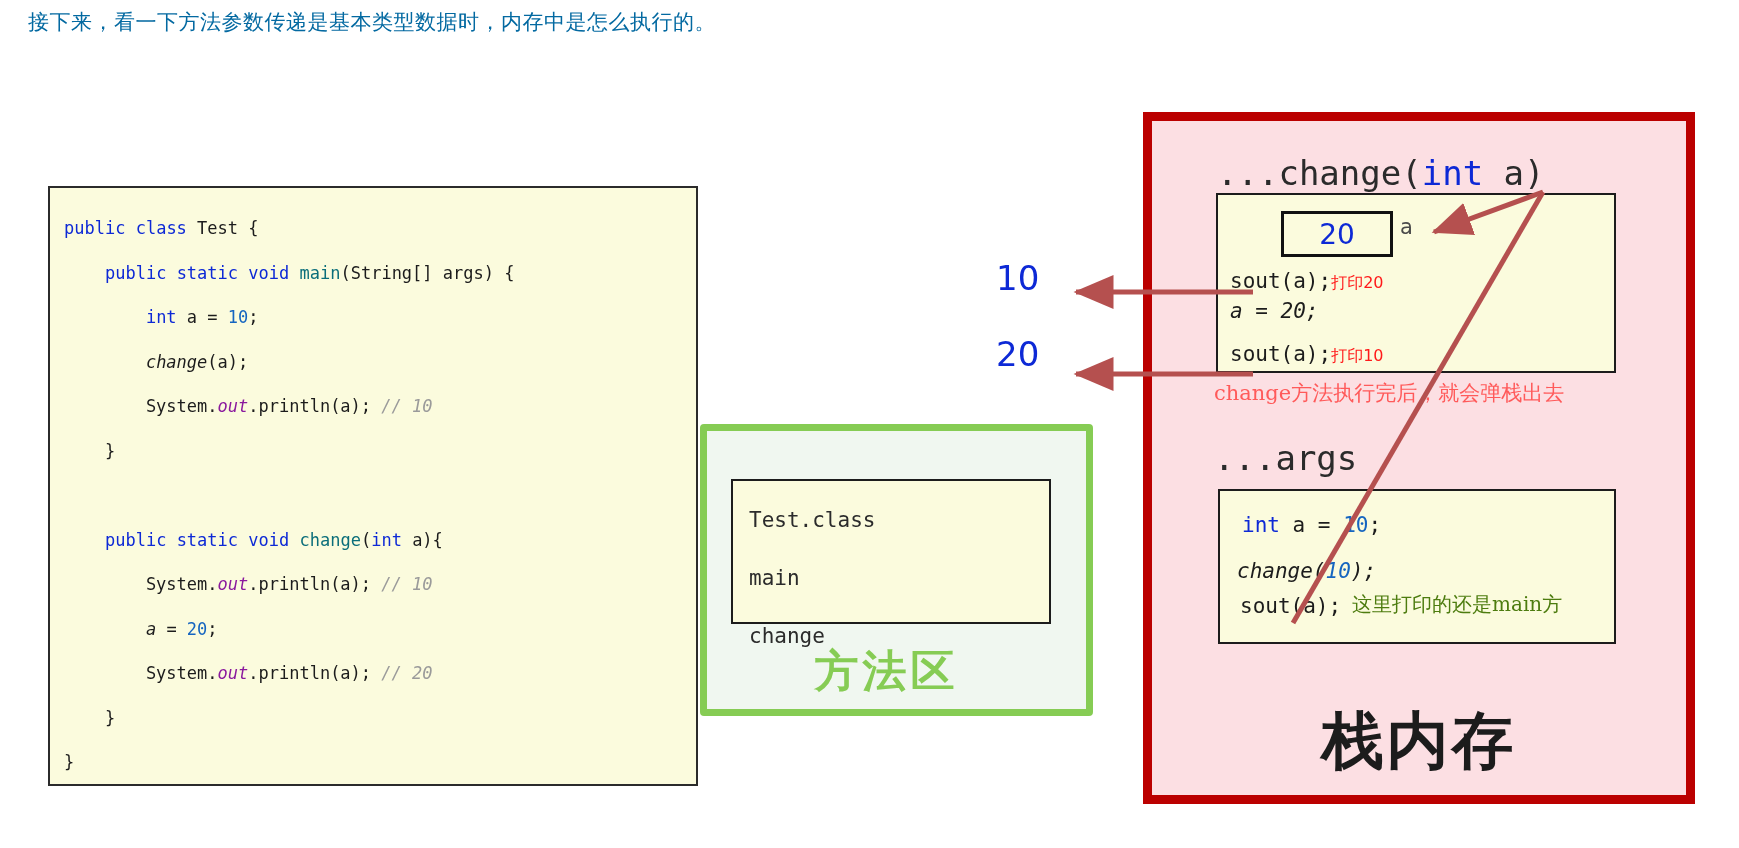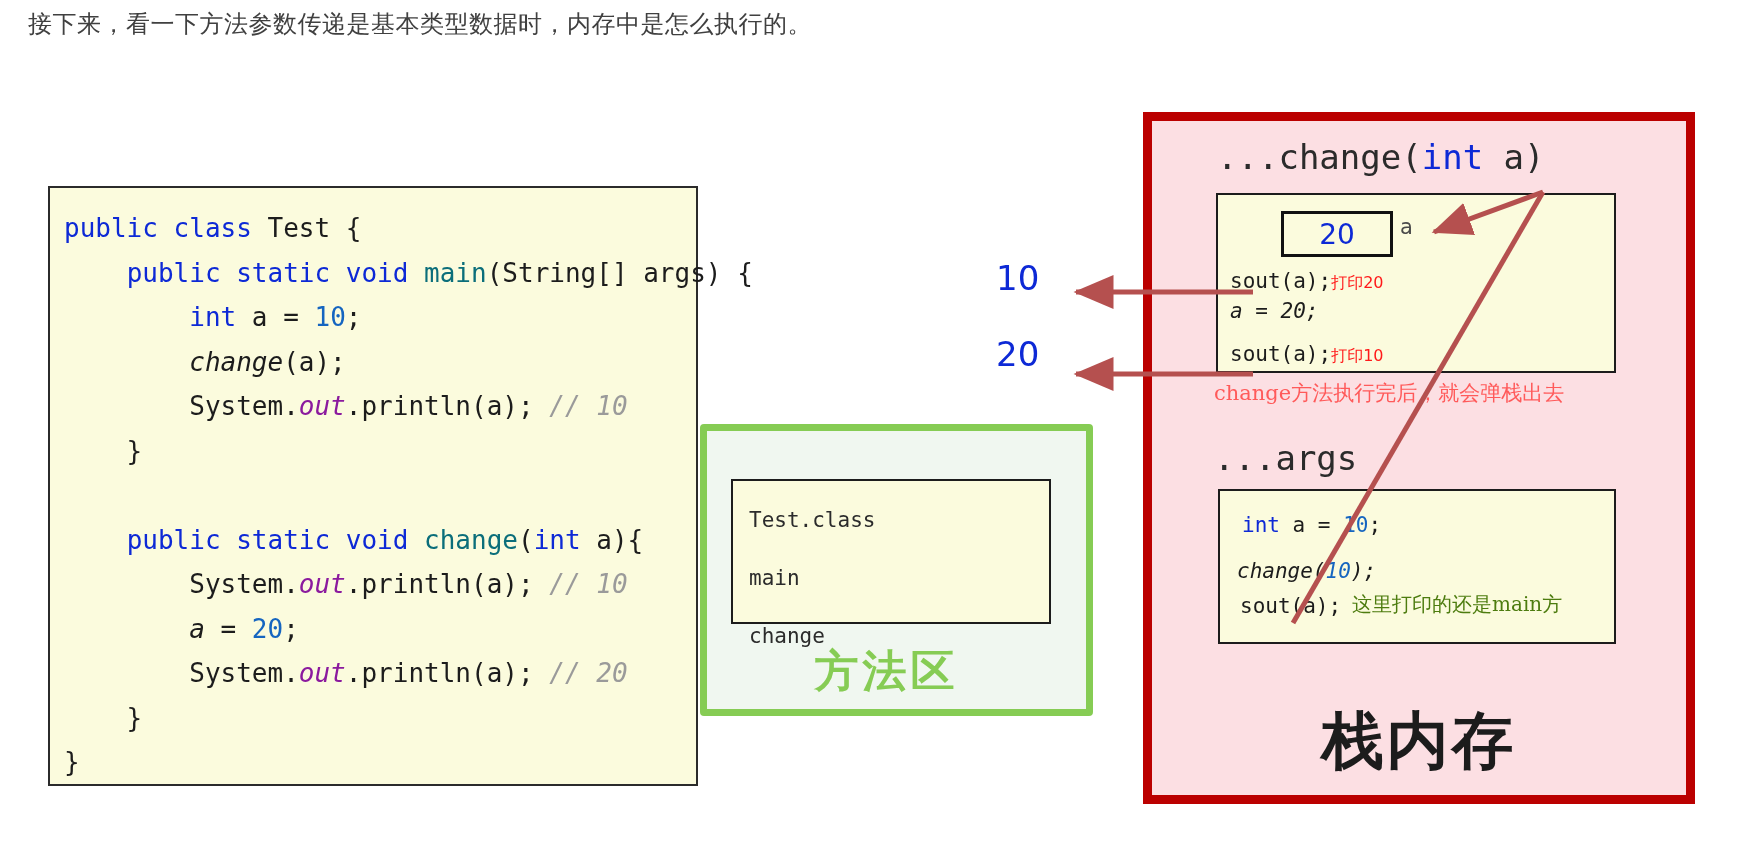--- a/index.html
+++ b/index.html
@@ -13,40 +13,40 @@
     position: relative;
     font-family: "Liberation Sans", sans-serif;
     overflow: hidden;
   }
 
   
   #page-title {
     position: absolute;
     left: 28px;
     top: 8px;
-    font-size: 24px;
-    color: #404040;
+    font-size: 21px;
+    color: #0369a1;
     letter-spacing: 0.5px;
     white-space: nowrap;
     font-family: Liberation Sans, sans-serif;
   }
 
   
   #code-panel {
     position: absolute;
     left: 48px;
     top: 186px;
     width: 650px;
     height: 600px;
     background: #fbfbdd;
     border: 2px solid #2b2b2b;
     box-sizing: border-box;
     padding: 18px 14px 10px 14px;
     font-family: "DejaVu Sans Mono", monospace;
-    font-size: 26px;
+    font-size: 17px;
     line-height: 44.5px;
     color: #1c1c1c;
     white-space: pre;
   }
   .kw      { color: #0d29d6; }
   .num     { color: #1565C0; }
   .cmt     { color: #9a9a9a; font-style: italic; }
   .ital    { font-style: italic; }
   .field   { color: #8b1a9e; font-style: italic; }
   .mname   { color: #0b6e7a; }
@@ -119,21 +119,21 @@
   }
 
   
   .frame-header {
     position: absolute;
     font-family: "DejaVu Sans Mono", monospace;
     font-size: 34px;
     color: #2b2b2b;
     white-space: nowrap;
   }
-  #change-frame-header { left: 65px; top: 16px; }
+  #change-frame-header { left: 65px; top: 32px; }
   #main-frame-header   { left: 62px; top: 317px; }
 
   
   #change-frame-box {
     position: absolute;
     left: 64px;
     top: 72px;
     width: 400px;
     height: 180px;
     background: #fbfbdd;

